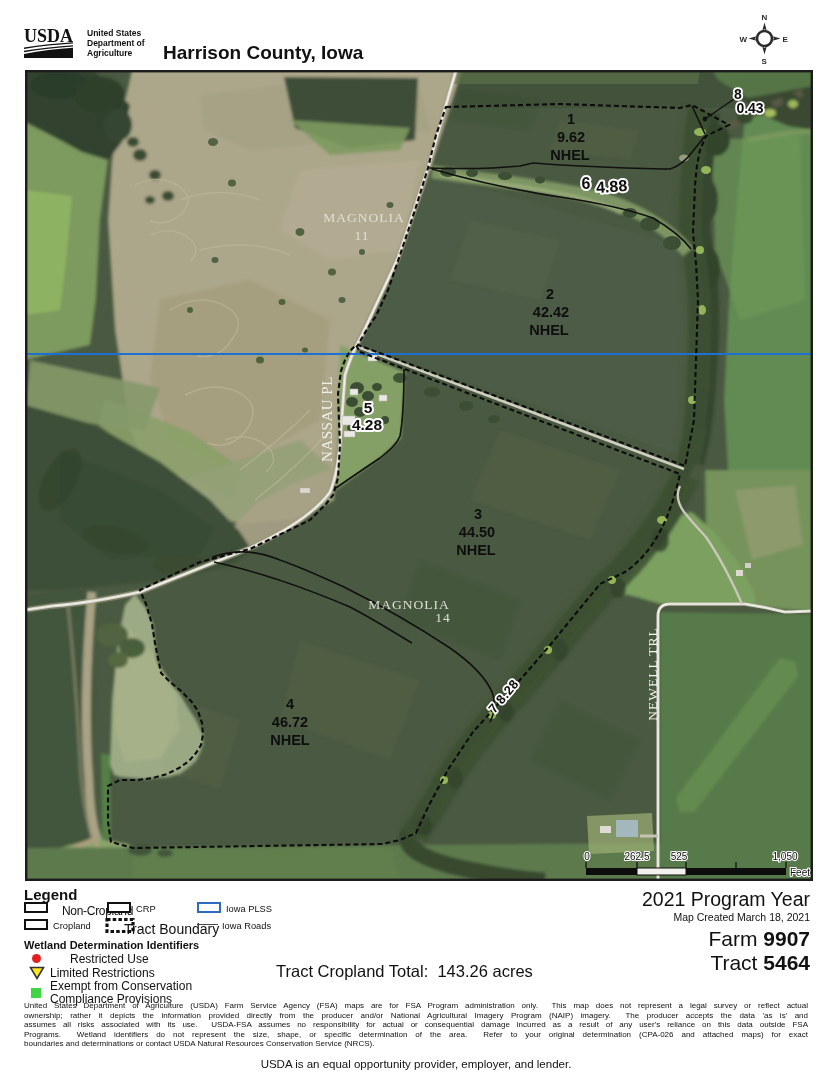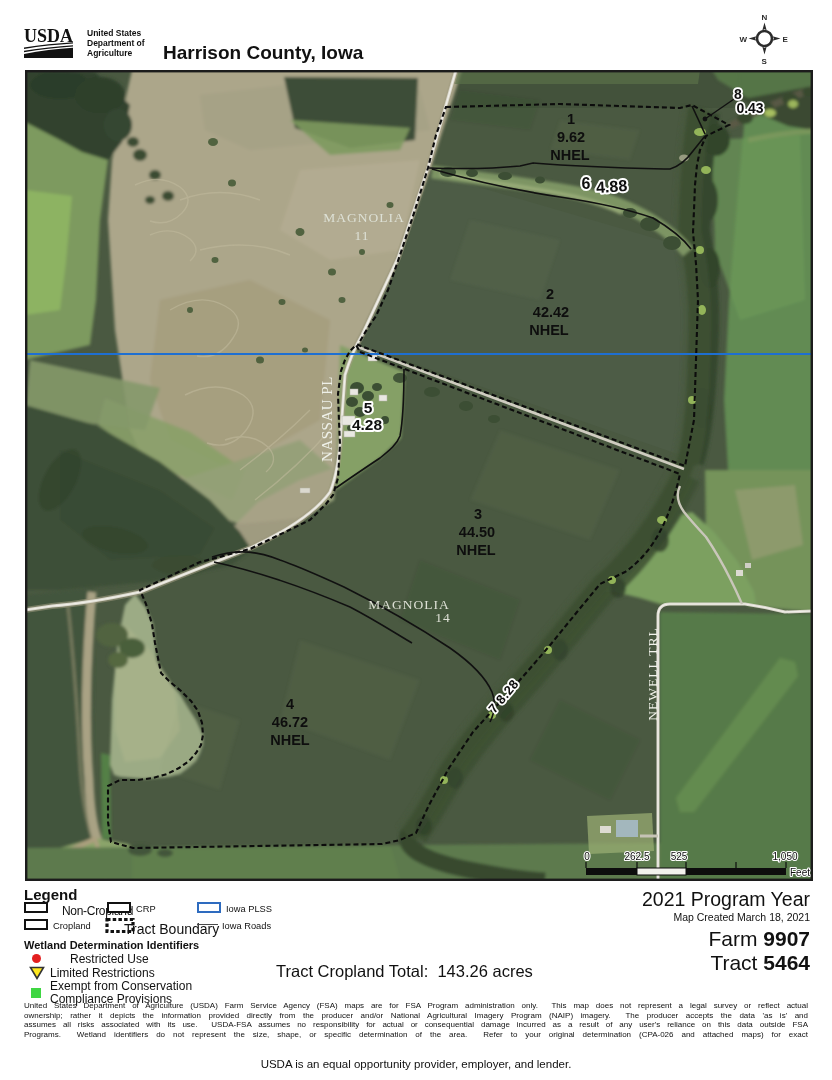--- a/index.html
+++ b/index.html
@@ -411,15 +411,16 @@
 <div class="abs" style="right:22px;top:888px;font-size:19.5px;color:#111;text-align:right;">2021 Program Year</div>
 <div class="abs" style="right:22px;top:911px;font-size:10.5px;color:#111;text-align:center;">Map Created March 18, 2021</div>
 <div class="abs" style="right:22px;top:927px;font-size:21px;color:#111;text-align:right;">Farm <b>9907</b></div>
 <div class="abs" style="right:22px;top:951px;font-size:21px;color:#111;text-align:right;">Tract <b>5464</b></div>
 
 <div class="abs" style="left:24px;top:1001px;width:784px;font-size:8px;color:#111;">
 <div style="height:9.6px;text-align:justify;text-align-last:justify;white-space:nowrap;">United States Department of Agriculture (USDA) Farm Service Agency (FSA) maps are for FSA Program administration only.&nbsp; This map does not represent a legal survey or reflect actual</div>
 <div style="height:9.6px;text-align:justify;text-align-last:justify;white-space:nowrap;">ownership; rather it depicts the information provided directly from the producer and/or National Agricultural Imagery Program (NAIP) imagery.&nbsp; The producer accepts the data 'as is' and</div>
 <div style="height:9.6px;text-align:justify;text-align-last:justify;white-space:nowrap;">assumes all risks associated with its use.&nbsp; USDA-FSA assumes no responsibility for actual or consequential damage incurred as a result of any user's reliance on this data outside FSA</div>
 <div style="height:9.6px;text-align:justify;text-align-last:justify;white-space:nowrap;">Programs.&nbsp; Wetland identifiers do not represent the size, shape, or specific determination of the area.&nbsp; Refer to your original determination (CPA-026 and attached maps) for exact</div>
+<div style="height:9.6px;">boundaries and determinations or contact USDA Natural Resources Conservation Service (NRCS).</div>
 </div>
 
 <div class="abs" style="left:0px;top:1058px;width:832px;font-size:11.5px;color:#111;text-align:center;">USDA is an equal opportunity provider, employer, and lender.</div>
 
 </body></html>

